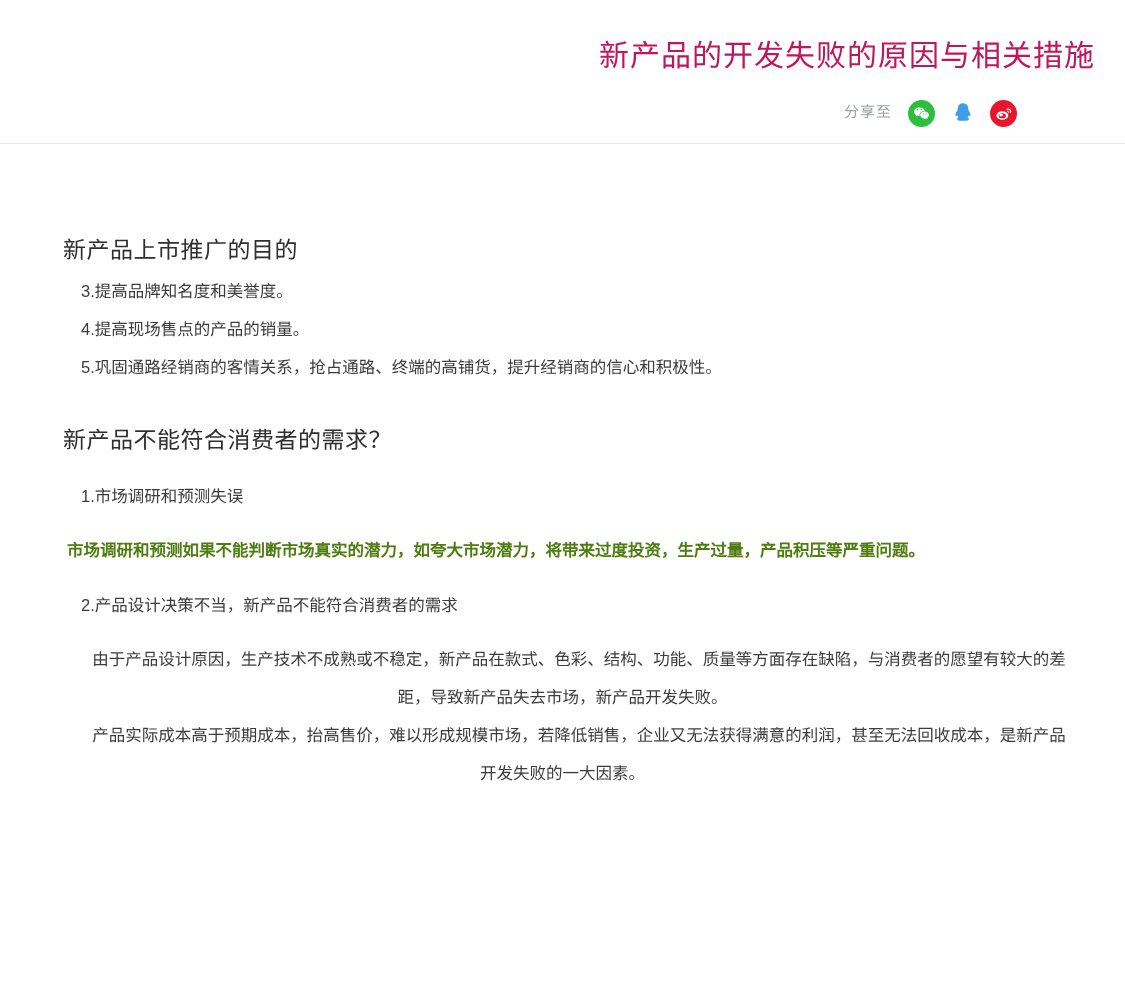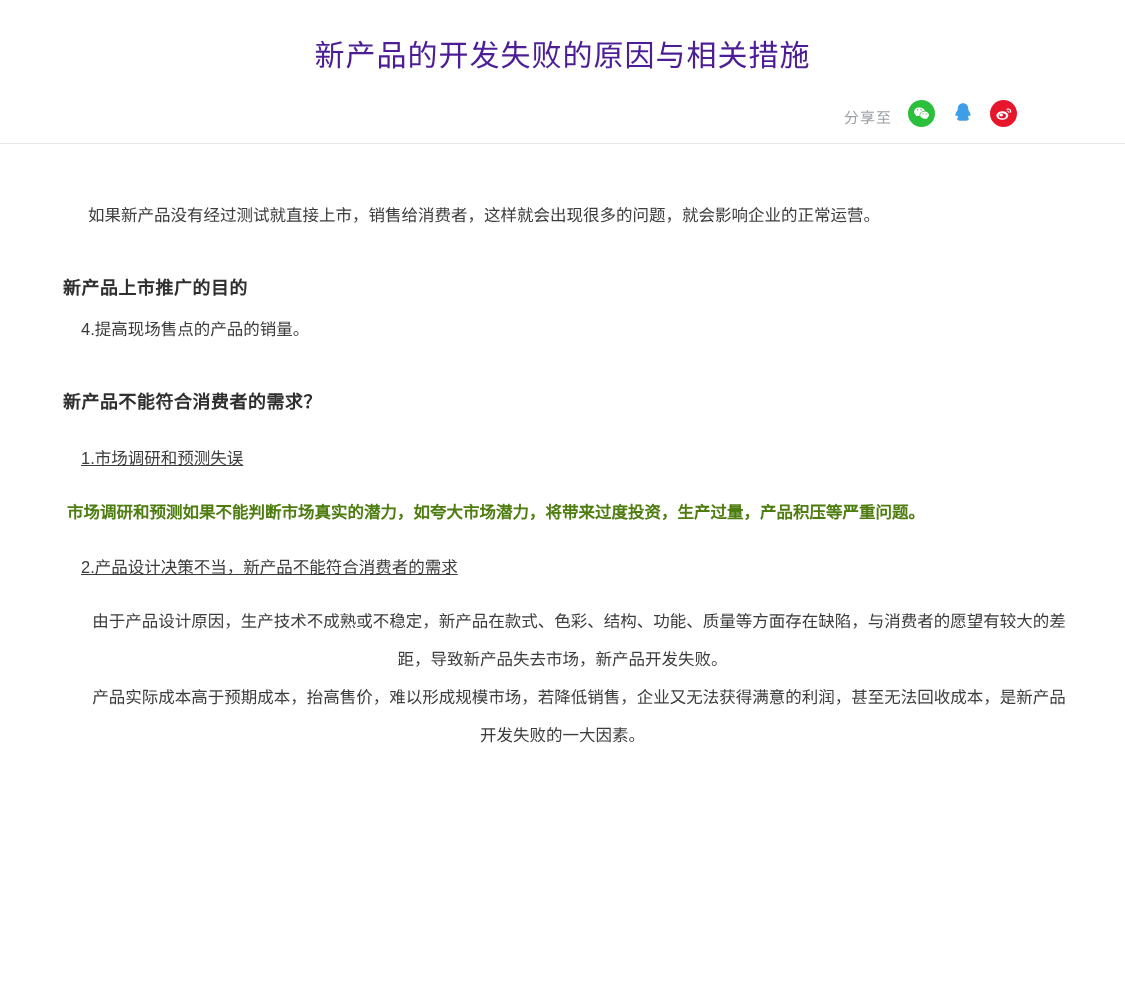--- a/index.html
+++ b/index.html
@@ -22,30 +22,30 @@
   }
   
   .doc-header {
     box-sizing: border-box;
     padding: 34px 30px 0 30px;
     border-bottom: 1px solid #e8e8e8;
     background: #ffffff;
   }
   .doc-title {
     margin: 0;
-    text-align: center;
+    text-align: right;
     font-size: 30px;
     line-height: 44px;
     font-weight: normal;
-    color: #4c1d95;
+    color: #be185d;
     letter-spacing: 1px;
   }
   .share-bar {
     display: flex;
-    align-items: flex-end;
+    align-items: flex-start;
     justify-content: flex-end;
     gap: 14px;
     padding: 22px 78px 16px 0;
   }
   .share-label {
     font-size: 15px;
     color: #9aa0a6;
     margin-right: 2px;
     letter-spacing: 1px;
   }
@@ -76,23 +76,23 @@
   .para {
     margin: 0 0 0 0;
     text-indent: 2em;
     text-align: justify;
   }
   .section-gap { height: 34px; }
 
   .section-heading {
     margin: 0 0 2px 0;
     padding-left: 8px;
-    font-size: 18px;
+    font-size: 23px;
     line-height: 40px;
-    font-weight: bold;
+    font-weight: normal;
     color: #2f2f2f;
     letter-spacing: 0.5px;
   }
   .list-item {
     margin: 0;
     padding-left: 26px;
     line-height: 38px;
   }
   .sub-para {
     margin: 0;
@@ -102,21 +102,20 @@
   }
   .bold-line {
     padding-left: 12px;
     font-weight: bold;
     color: #4d7c0f;
     line-height: 38px;
   }
   .indent-item {
     padding-left: 26px;
     line-height: 38px;
-    text-decoration: underline;
   }
   .indent-item2 {
     padding-left: 38px;
     line-height: 38px;
   }
 </style>
 </head>
 <body>
 
 <div class="page">
@@ -147,26 +146,27 @@
           <ellipse cx="9" cy="14" rx="2.3" ry="1.7" fill="#ffffff"></ellipse>
           <path fill="#ffffff" d="M17.8 5.6c-.6 0-1.2.1-1.7.3-.4.1-.6.5-.5.9.1.4.5.6.9.5.3-.1.8-.2 1.3-.2 1.7 0 2.8 1.3 2.4 3-.1.4.2.8.6.9.4.1.8-.2.9-.6.6-2.7-1.2-4.8-3.9-4.8z"></path>
           <path fill="#ffffff" d="M17.3 8.5c-.3 0-.6 0-.8.1-.3.1-.5.4-.4.7.1.3.4.5.7.4.1 0 .3-.1.5-.1.7 0 1.2.6 1 1.3-.1.3.1.6.4.7.3.1.6-.1.7-.4.4-1.5-.6-2.7-2.1-2.7z"></path>
         </svg>
       </span>
     </div>
   </div>
 
   <div class="doc-body">
 
-    <p class="para">如果新产品没有经过测试就直接上市，销售给消费者，这样就会出现很多的问题，就会影响企业的正常运营。</p>
 
     <div class="section-gap"></div>
 
     <h2 class="section-heading">新产品上市推广的目的</h2>
+    <p class="list-item">3.提高品牌知名度和美誉度。</p>
     <p class="list-item">4.提高现场售点的产品的销量。</p>
+    <p class="list-item">5.巩固通路经销商的客情关系，抢占通路、终端的高铺货，提升经销商的信心和积极性。</p>
 
     <div class="section-gap"></div>
 
     <h2 class="section-heading">新产品不能符合消费者的需求？</h2>
 
     <p class="indent-item">1.市场调研和预测失误</p>
     <p class="bold-line">市场调研和预测如果不能判断市场真实的潜力，如夸大市场潜力，将带来过度投资，生产过量，产品积压等严重问题。</p>
 
     <p class="indent-item">2.产品设计决策不当，新产品不能符合消费者的需求</p>
     <p class="sub-para">由于产品设计原因，生产技术不成熟或不稳定，新产品在款式、色彩、结构、功能、质量等方面存在缺陷，与消费者的愿望有较大的差距，导致新产品失去市场，新产品开发失败。</p>

